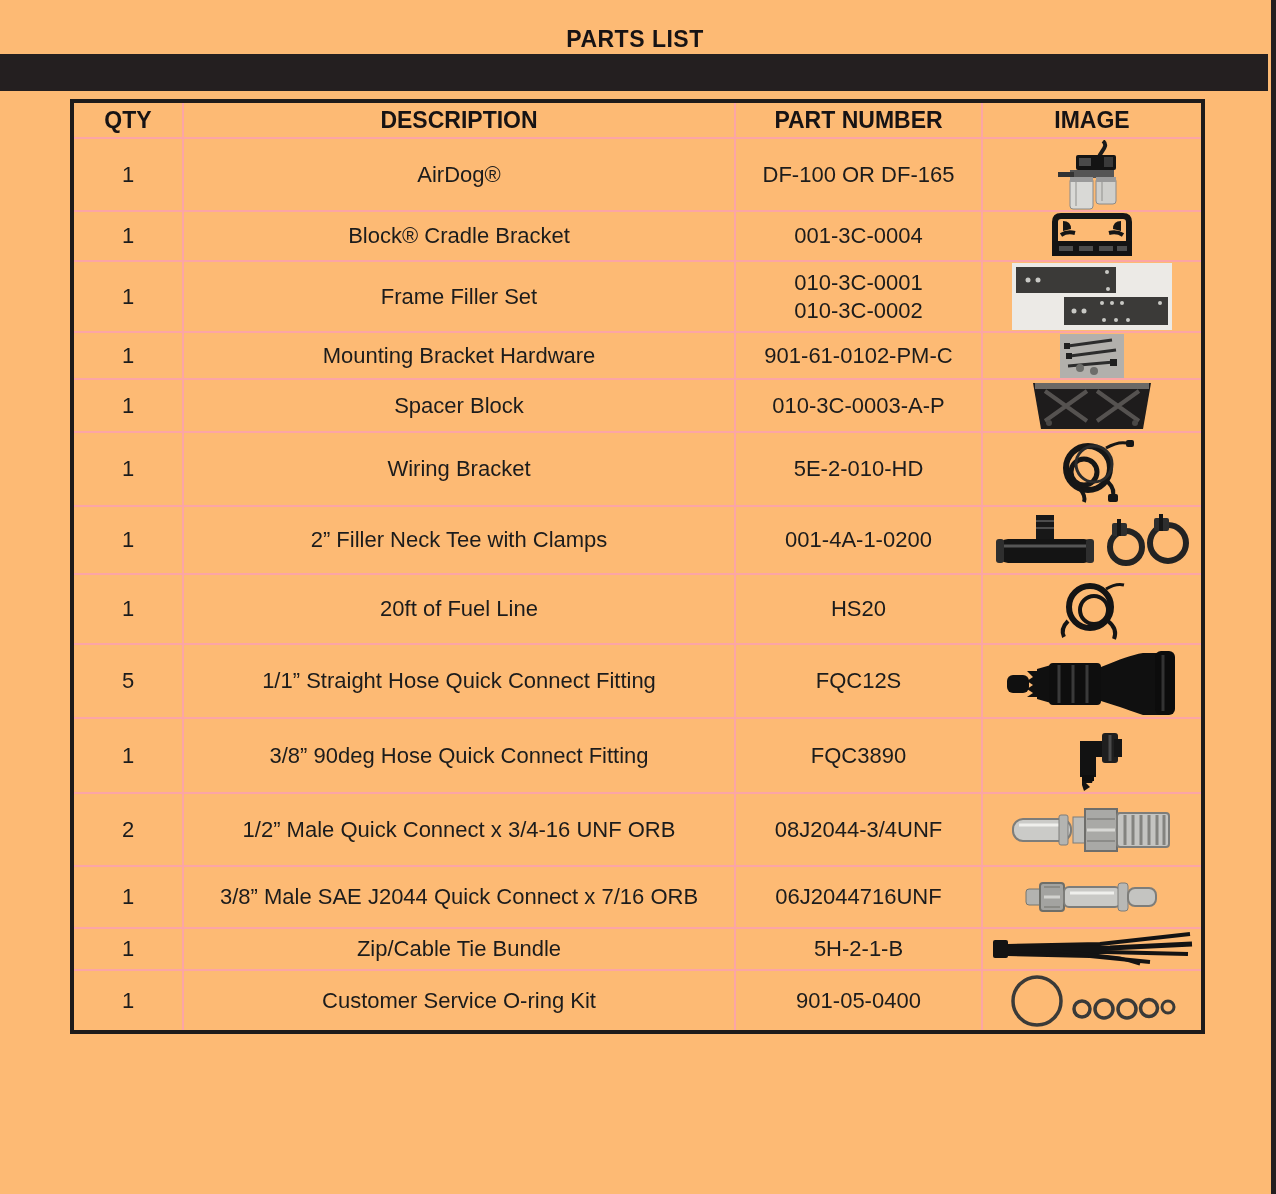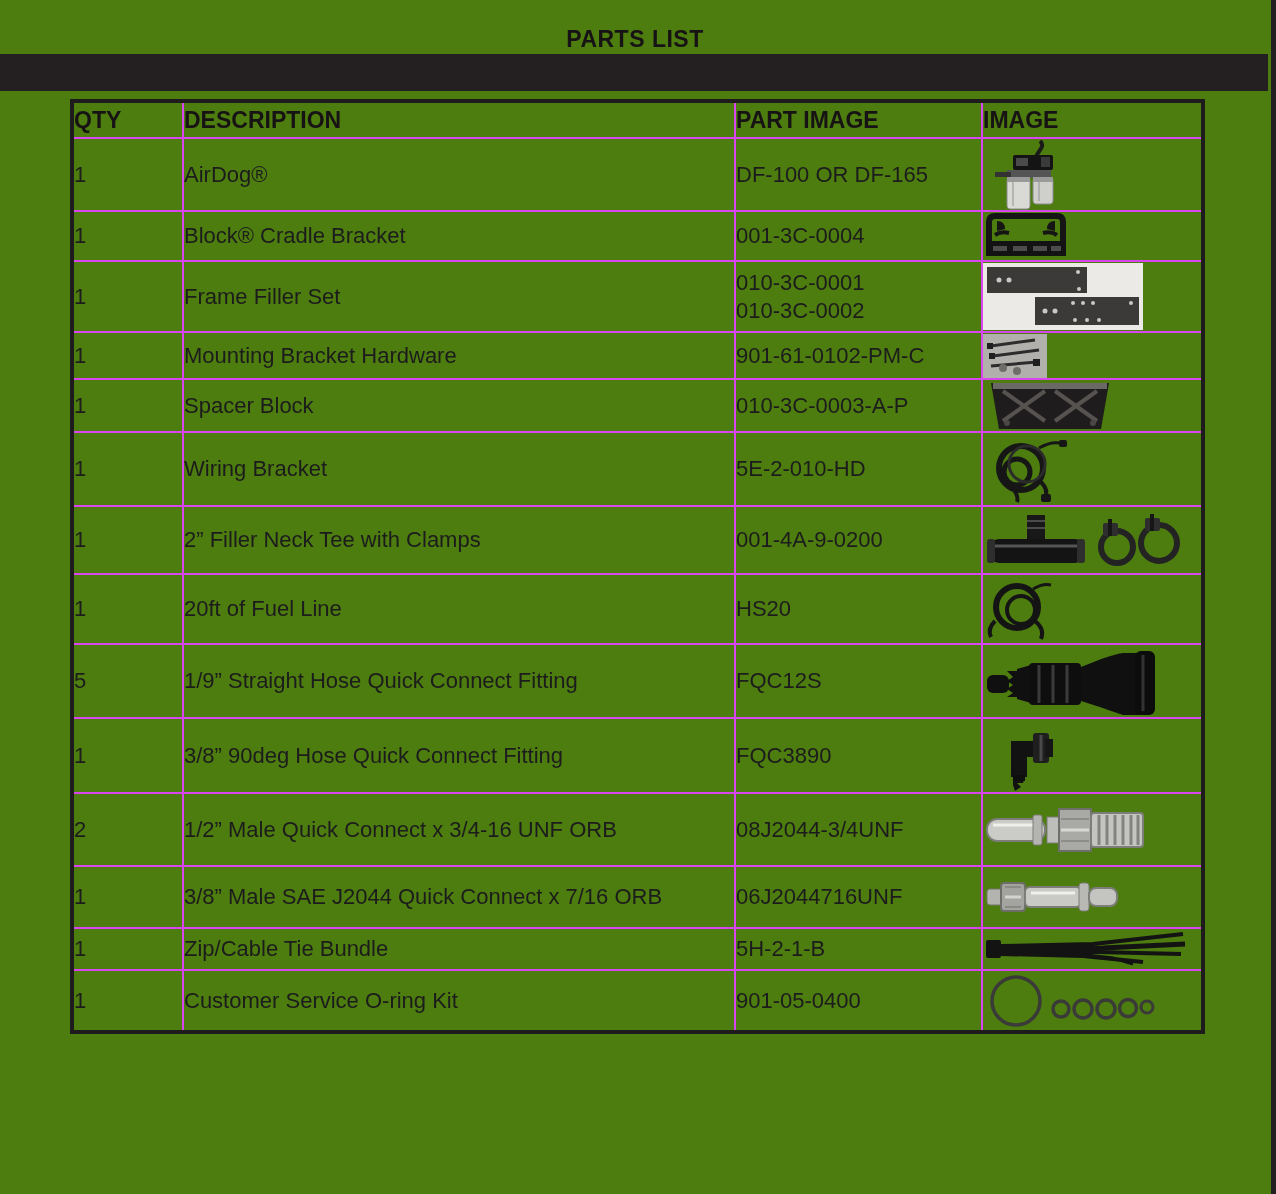--- a/index.html
+++ b/index.html
@@ -1,21 +1,21 @@
 <!DOCTYPE html>
 <html><head>
 <meta charset="utf-8">
 <style>
   * { margin: 0; padding: 0; box-sizing: border-box; }
   html, body { background: #ffffff; }
   .page {
     position: relative;
     width: 1276px;
     height: 1194px;
-    background: #4d7c0f;
+    background: #fdba74;
     font-family: "Liberation Sans", sans-serif;
     color: #1c1c1c;
     overflow: hidden;
   }
   .doc-title {
     position: absolute;
     top: 26px;
     left: 0;
     width: 1270px;
     text-align: center;
@@ -46,22 +46,22 @@
     left: 70px;
   }
   table.parts {
     border-collapse: collapse;
     table-layout: fixed;
     width: 1131px;
     border: 4px solid #1d1b1b;
     font-size: 22px;
   }
   table.parts th, table.parts td {
-    border: 2px solid #d946ef;
-    text-align: left;
+    border: 2px solid #fca5a5;
+    text-align: center;
     vertical-align: middle;
     padding: 0;
     overflow: hidden;
   }
   table.parts th {
     font-size: 23px;
     font-weight: bold;
     height: 37px;
     color: #171314;
   }
@@ -83,21 +83,21 @@
       <colgroup>
         <col style="width:111px">
           <col style="width:552px">
           <col style="width:247px">
           <col style="width:221px">
       </colgroup>
       <tbody>
           <tr>
         <th>QTY</th>
         <th>DESCRIPTION</th>
-        <th>PART IMAGE</th>
+        <th>PART NUMBER</th>
         <th>IMAGE</th>
       </tr>
 
       <tr style="height:73px">
         <td class="qty">1</td>
         <td class="desc">AirDog®</td>
         <td class="pn">DF-100 OR DF-165</td>
         <td class="img">
           <svg width="92" height="70" viewBox="0 0 92 70">
             <path d="M57,1 C63,6 55,11 53,17" fill="none" stroke="#1a1a1a" stroke-width="4"></path>
@@ -212,21 +212,21 @@
             <rect x="58" y="60" width="10" height="8" rx="2" fill="#161616"></rect>
             <rect x="76" y="6" width="8" height="7" rx="2" fill="#161616"></rect>
             <path d="M30,55 Q36,62 34,68" fill="none" stroke="#161616" stroke-width="4"></path>
           </svg>
         </td>
       </tr>
 
       <tr style="height:68px">
         <td class="qty">1</td>
         <td class="desc">2” Filler Neck Tee with Clamps</td>
-        <td class="pn">001-4A-9-0200</td>
+        <td class="pn">001-4A-1-0200</td>
         <td class="img">
           <svg width="200" height="62" viewBox="0 0 200 62">
             <rect x="44" y="6" width="18" height="26" fill="#181818"></rect>
             <line x1="44" y1="12" x2="62" y2="12" stroke="#4c4c4c" stroke-width="2"></line>
             <line x1="44" y1="19" x2="62" y2="19" stroke="#4c4c4c" stroke-width="2"></line>
             <rect x="6" y="30" width="96" height="24" rx="10" fill="#141414"></rect>
             <line x1="12" y1="37" x2="96" y2="37" stroke="#555" stroke-width="3"></line>
             <rect x="4" y="30" width="8" height="24" rx="3" fill="#2e2e2e"></rect>
             <rect x="94" y="30" width="8" height="24" rx="3" fill="#2e2e2e"></rect>
             <circle cx="134" cy="38" r="16" fill="none" stroke="#232323" stroke-width="6"></circle>
@@ -249,21 +249,21 @@
             <circle cx="38" cy="33" r="14" fill="none" stroke="#141414" stroke-width="4"></circle>
             <path d="M12,44 Q4,52 8,60" fill="none" stroke="#141414" stroke-width="4"></path>
             <path d="M52,44 Q62,52 58,62" fill="none" stroke="#141414" stroke-width="4"></path>
             <path d="M50,12 Q60,6 68,8" fill="none" stroke="#141414" stroke-width="3"></path>
           </svg>
         </td>
       </tr>
 
       <tr style="height:74px">
         <td class="qty">5</td>
-        <td class="desc">1/9” Straight Hose Quick Connect Fitting</td>
+        <td class="desc">1/1” Straight Hose Quick Connect Fitting</td>
         <td class="pn">FQC12S</td>
         <td class="img">
           <svg width="178" height="68" viewBox="0 0 178 68">
             <rect x="4" y="28" width="22" height="18" rx="6" fill="#101010"></rect>
             <polygon points="24,24 36,24 36,50 24,50 30,46 24,42 30,38 24,34 30,30" fill="#101010"></polygon>
             <polygon points="34,22 48,18 48,56 34,52" fill="#101010"></polygon>
             <rect x="46" y="16" width="52" height="42" rx="4" fill="#0e0e0e"></rect>
             <line x1="56" y1="18" x2="56" y2="56" stroke="#3a3a3a" stroke-width="3"></line>
             <line x1="70" y1="18" x2="70" y2="56" stroke="#3a3a3a" stroke-width="3"></line>
             <line x1="84" y1="18" x2="84" y2="56" stroke="#3a3a3a" stroke-width="3"></line>

